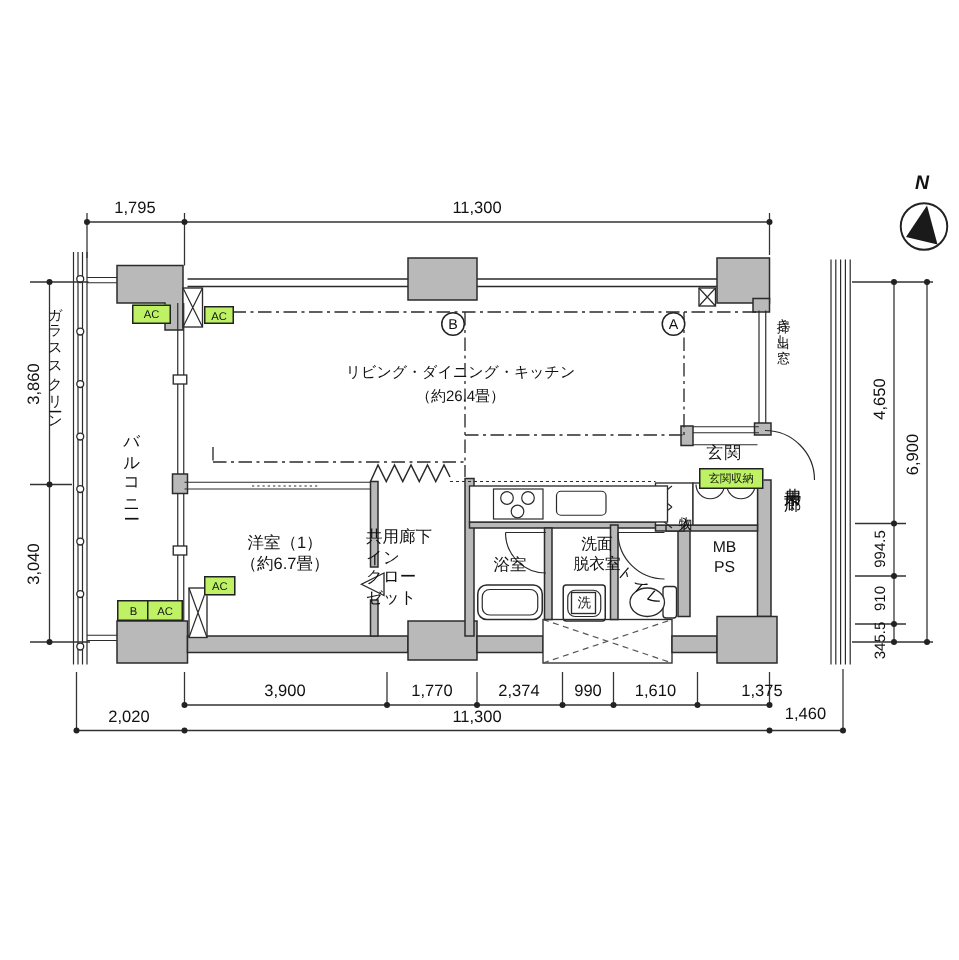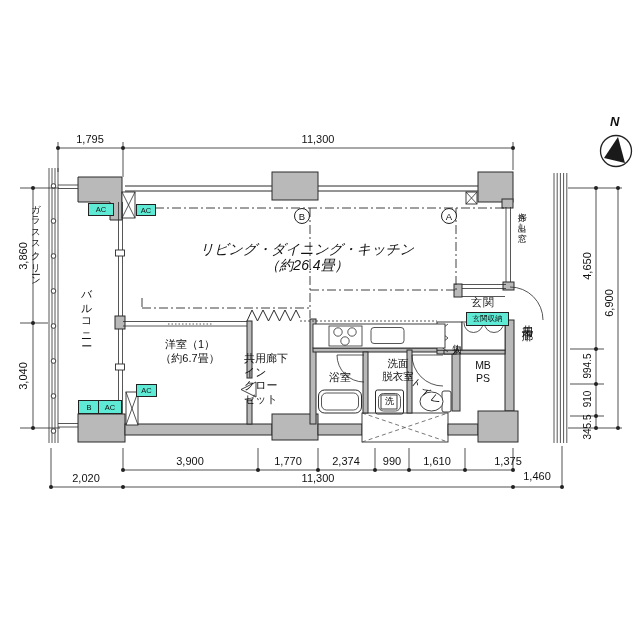--- a/index.html
+++ b/index.html
@@ -13,21 +13,21 @@
   .dash{fill:none;stroke:var(--line,#2b2b2b);stroke-width:.9;stroke-dasharray:9 3 2 3;}
   .xdash{fill:none;stroke:#555;stroke-width:.8;stroke-dasharray:4 3;}
   .dim-ln{fill:none;stroke:#333;stroke-width:.85;}
   .dot{fill:#222;stroke:none;}
   .lbl{position:absolute;white-space:pre-line;line-height:1.25;color:#111;}
   .ctr{transform:translate(-50%,-50%);text-align:center;}
   .rot{transform:translate(-50%,-50%) rotate(-90deg);text-align:center;white-space:nowrap;}
   .dim{font-size:11px;white-space:nowrap;}
   .room{font-size:11px;}
   .vert{writing-mode:vertical-rl;text-orientation:mixed;}
-  .boxlbl{position:absolute;border:1px solid #222;background:#5eead4;display:flex;
+  .boxlbl{position:absolute;border:1px solid #222;background:#bef264;display:flex;
           align-items:center;justify-content:center;font-size:7.5px;}
   .circ{position:absolute;width:14px;height:14px;border:1.2px solid #222;border-radius:50%;
         background:#fff;display:flex;align-items:center;justify-content:center;
         font-size:9.5px;transform:translate(-50%,-50%);}
 </style>
 </head>
 <body>
 
 <div id="plan">
 
@@ -165,23 +165,23 @@
     <circle class="dot" cx="513" cy="487" r="2"></circle>
         <circle class="dot" cx="562" cy="487" r="2"></circle>
   </g>
 
   <g>
     <circle cx="616" cy="151" r="15.5" fill="#fff" stroke="#222" stroke-width="1.3"></circle>
     <polygon points="618,137 625,163 604,158" fill="#1a1a1a"></polygon>
   </g>
 </svg>
 
-<div class="lbl ctr room" style="left:307px;top:257px;font-size:14px;line-height:16px;font-style:italic;">リビング・ダイニング・キッチン
+<div class="lbl ctr room" style="left:307px;top:257px;font-size:10px;line-height:16px;">リビング・ダイニング・キッチン
 （約26.4畳）</div>
-<div class="lbl ctr room" style="left:190px;top:351px;line-height:14px;">洋室（1）
+<div class="lbl ctr room" style="left:190px;top:369px;line-height:14px;">洋室（1）
 （約6.7畳）</div>
 <div class="lbl room" style="left:244px;top:352px;line-height:13.5px;">共用廊下
 イン
 クロー
 ゼット</div>
 <div class="lbl ctr room" style="left:340px;top:378px;">浴室</div>
 <div class="lbl ctr" style="left:398px;top:370px;font-size:10.5px;line-height:13px;">洗面
 脱衣室</div>
 <div class="lbl ctr" style="left:389.5px;top:402px;font-size:9px;">洗</div>
 <div class="lbl" style="left:427px;top:392px;font-size:10.5px;letter-spacing:2px;transform:translate(-50%,-50%) rotate(40deg);white-space:nowrap;">トイレ</div>

